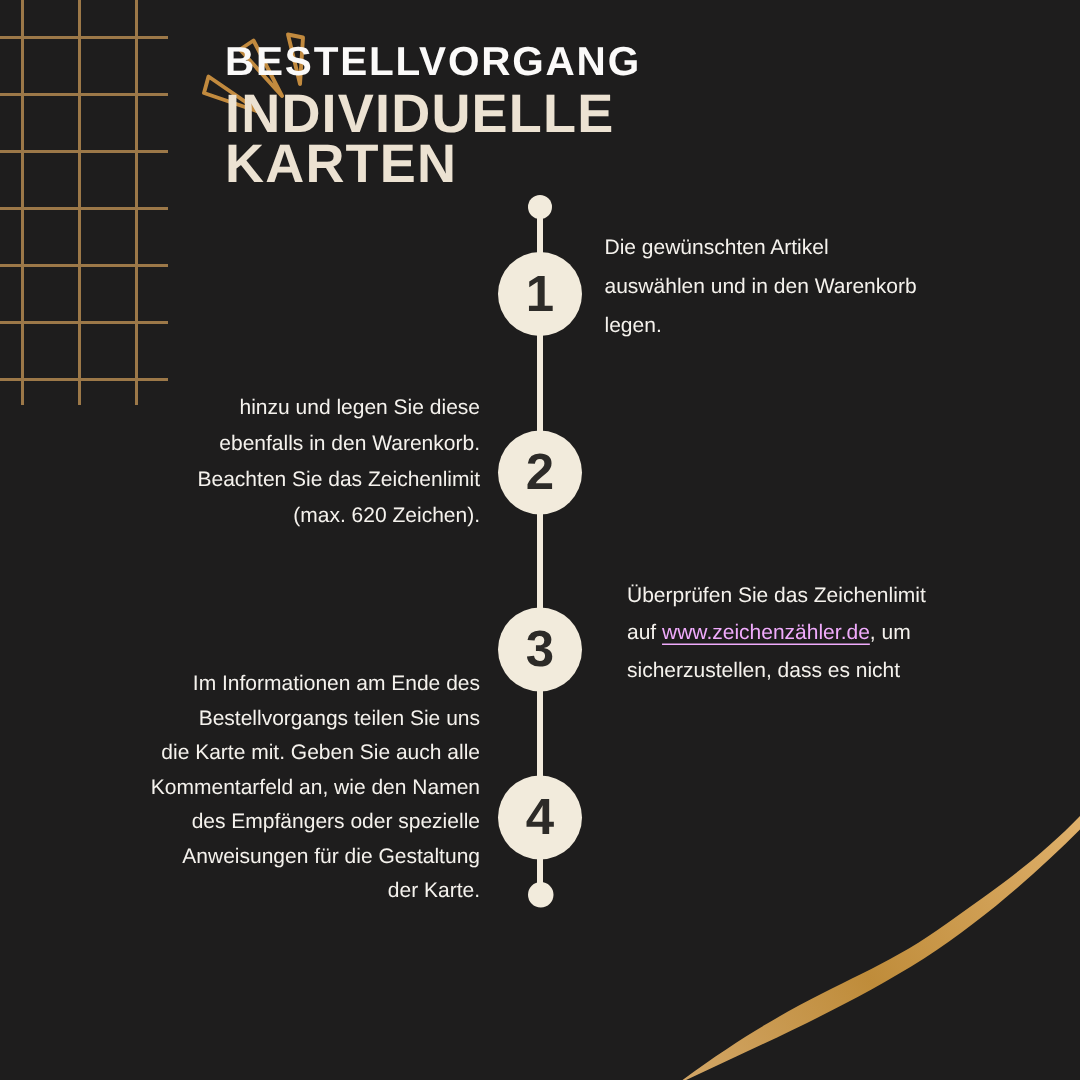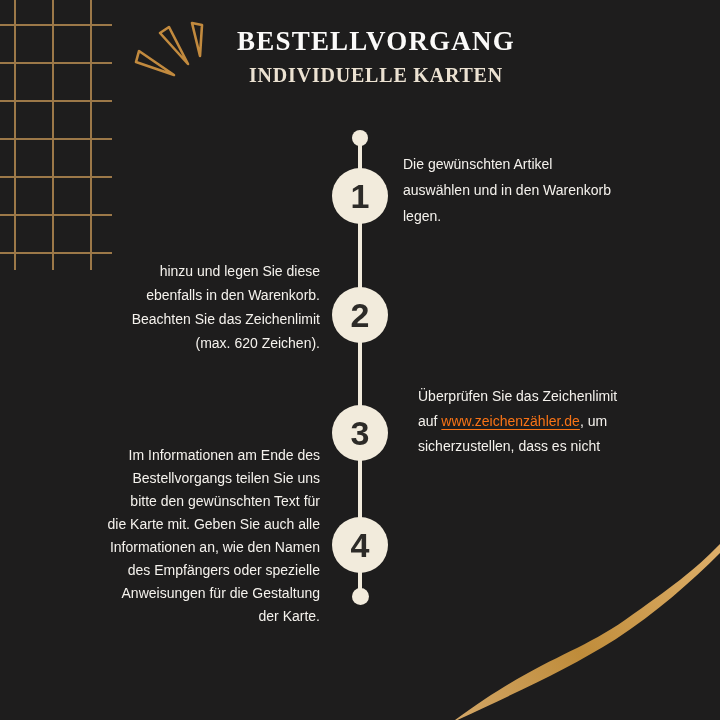--- a/index.html
+++ b/index.html
@@ -11,26 +11,26 @@
   
   .grid{
     position:absolute;left:0;top:0;width:112px;height:270px;
     background-image:
       linear-gradient(to right,#9c7848 2px,transparent 2px),
       linear-gradient(to bottom,#9c7848 2px,transparent 2px);
     background-size:38px 38px,38px 38px;
     background-position:14px 0,0 24px;
   }
   
-  .title-wrap{position:absolute;left:166px;top:26px;width:420px;text-align:center;font-family:Liberation Serif, serif;}
+  .title-wrap{position:absolute;left:150px;top:26px;width:420px;text-align:left;}
   .title-line1{
     font-size:27px;font-weight:bold;letter-spacing:1.2px;color:#fbfaf9;line-height:31px;
   }
   .title-line2{
-    font-size:20px;font-weight:bold;letter-spacing:0.8px;color:#ece2d2;line-height:33px;margin-top:2px;
+    font-size:36px;font-weight:bold;letter-spacing:0.8px;color:#ece2d2;line-height:33px;margin-top:2px;
   }
   .slashes{position:absolute;left:130px;top:15px;width:90px;height:70px;}
   
   .tl-line{position:absolute;left:358px;top:138px;width:4px;height:459px;background:#f2ebdc;}
   .tl-dot{position:absolute;border-radius:50%;background:#f2ebdc;}
   .tl-dot.top{left:352px;top:130px;width:16px;height:16px;}
   .tl-dot.bottom{left:352px;top:588px;width:17px;height:17px;}
   .tl-circle{
     position:absolute;left:332px;width:56px;height:56px;border-radius:50%;
     background:#f2ebdc;display:flex;align-items:center;justify-content:center;
@@ -42,21 +42,21 @@
   .c1{top:168px;} .c2{top:287px;} .c3{top:405px;} .c4{top:517px;}
   
   .step-text{
     position:absolute;color:#f5f2ed;font-size:14px;
   }
   .step-text .line{white-space:nowrap;}
   .st1{left:403px;top:151px;width:302px;text-align:left;line-height:26px;}
   .st2{left:18px;top:259px;width:302px;text-align:right;line-height:24px;}
   .st3{left:418px;top:384px;width:312px;text-align:left;line-height:25px;}
   .st4{left:16px;top:444px;width:304px;text-align:right;line-height:23px;}
-  .weblink{color:#f97316;text-decoration:underline;text-underline-offset:3px;cursor:pointer;}
+  .weblink{color:#f0abfc;text-decoration:underline;text-underline-offset:3px;cursor:pointer;}
   
   .swoosh{position:absolute;left:400px;top:520px;width:320px;height:200px;}
 </style>
 </head>
 <body>
 
 <div id="canvas">
 
   <div class="grid"></div>
 
@@ -103,23 +103,22 @@
 
   <div class="step-text st3">
     <div class="line">Überprüfen Sie das Zeichenlimit</div>
     <div class="line"><span>auf </span><span class="weblink">www.zeichenzähler.de</span><span>, um</span></div>
     <div class="line">sicherzustellen, dass es nicht</div>
   </div>
 
   <div class="step-text st4">
     <div class="line">Im Informationen am Ende des</div>
     <div class="line">Bestellvorgangs teilen Sie uns</div>
-    <div class="line">bitte den gewünschten Text für</div>
     <div class="line">die Karte mit. Geben Sie auch alle</div>
-    <div class="line">Informationen an, wie den Namen</div>
+    <div class="line">Kommentarfeld an, wie den Namen</div>
     <div class="line">des Empfängers oder spezielle</div>
     <div class="line">Anweisungen für die Gestaltung</div>
     <div class="line">der Karte.</div>
   </div>
 
   <svg class="swoosh" viewBox="400 520 320 200">
     <defs>
       <linearGradient id="swooshGrad" gradientUnits="userSpaceOnUse" x1="451" y1="722" x2="720" y2="543">
         <stop offset="0" stop-color="#d3a768"></stop>
         <stop offset="0.45" stop-color="#bf8c3a"></stop>

